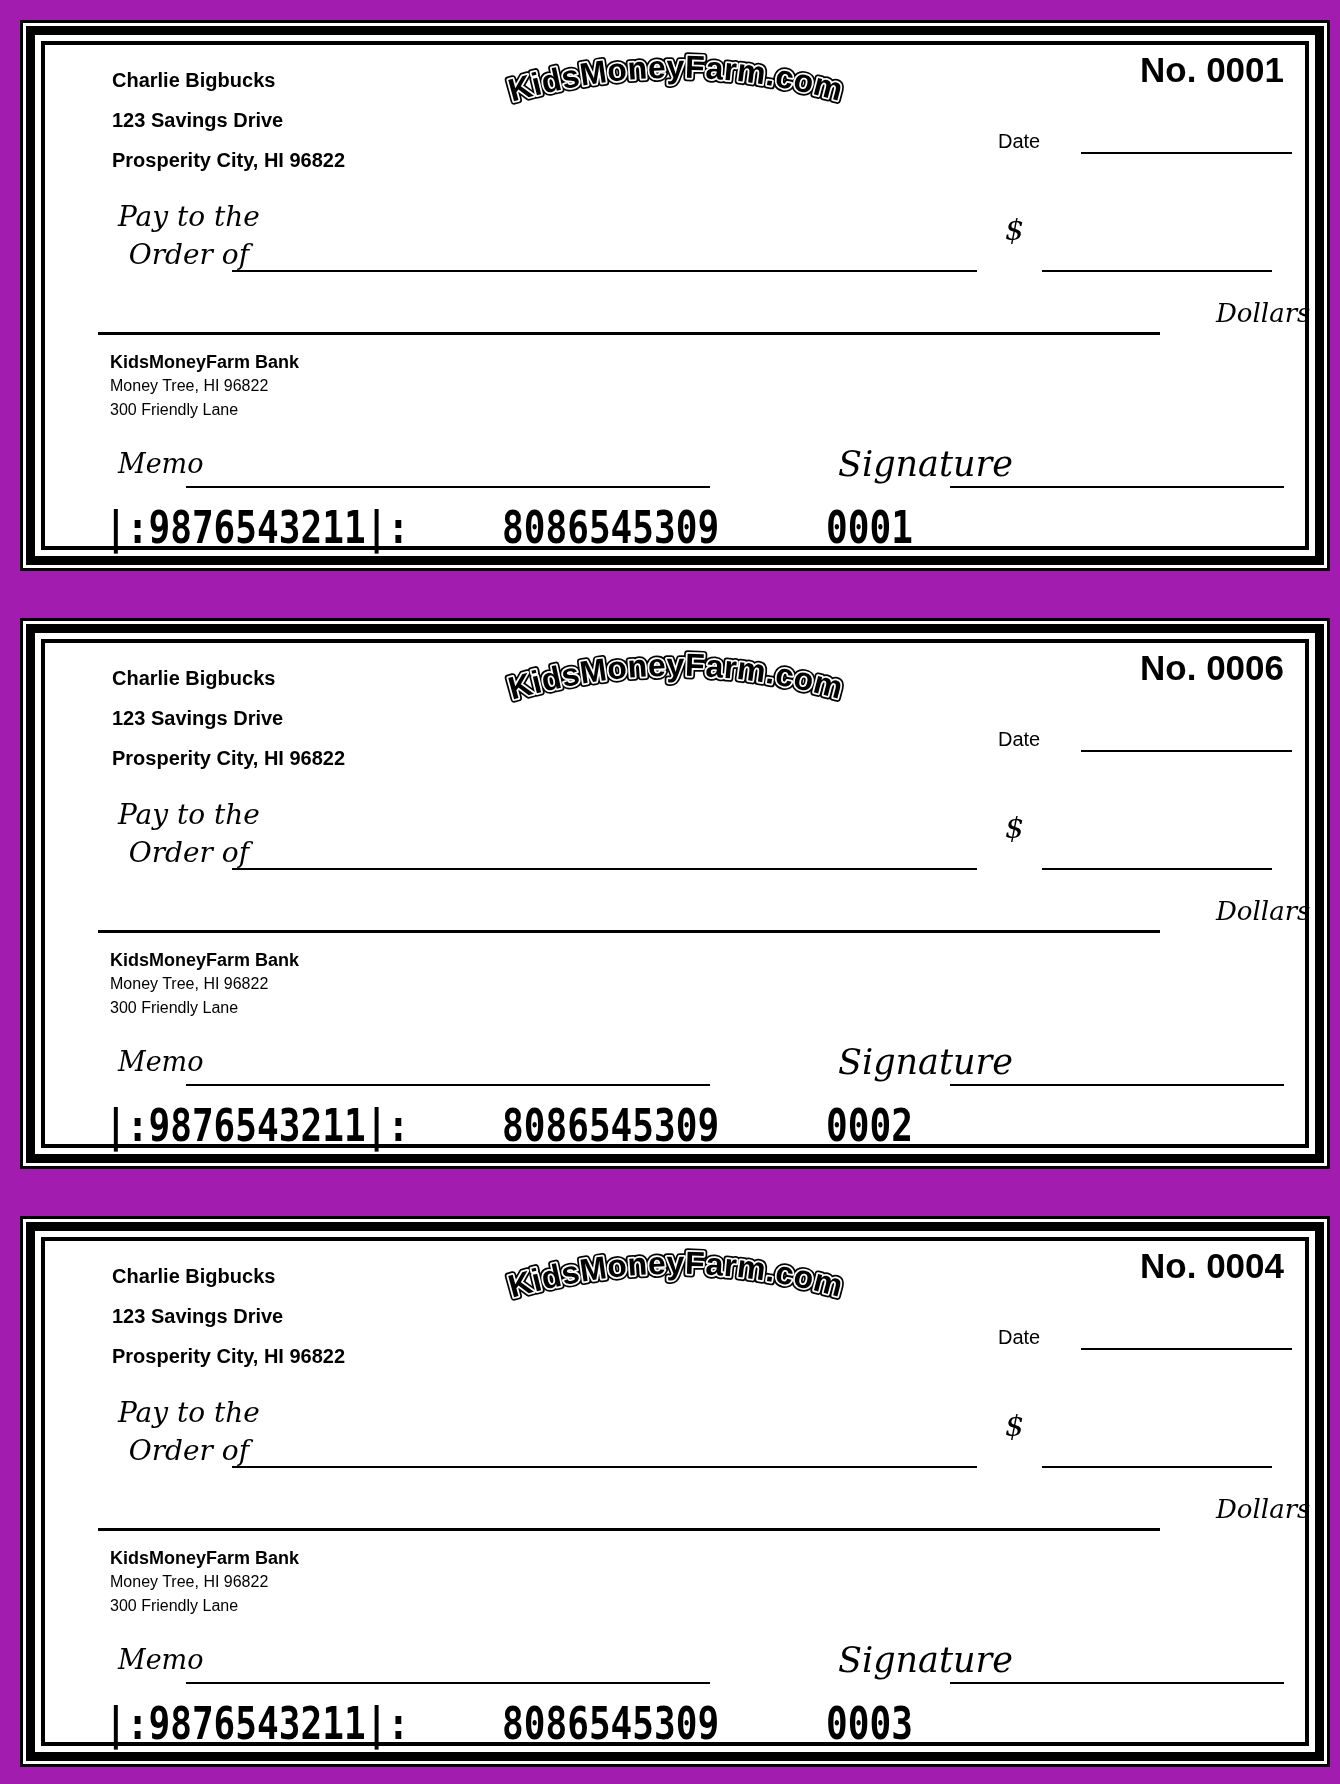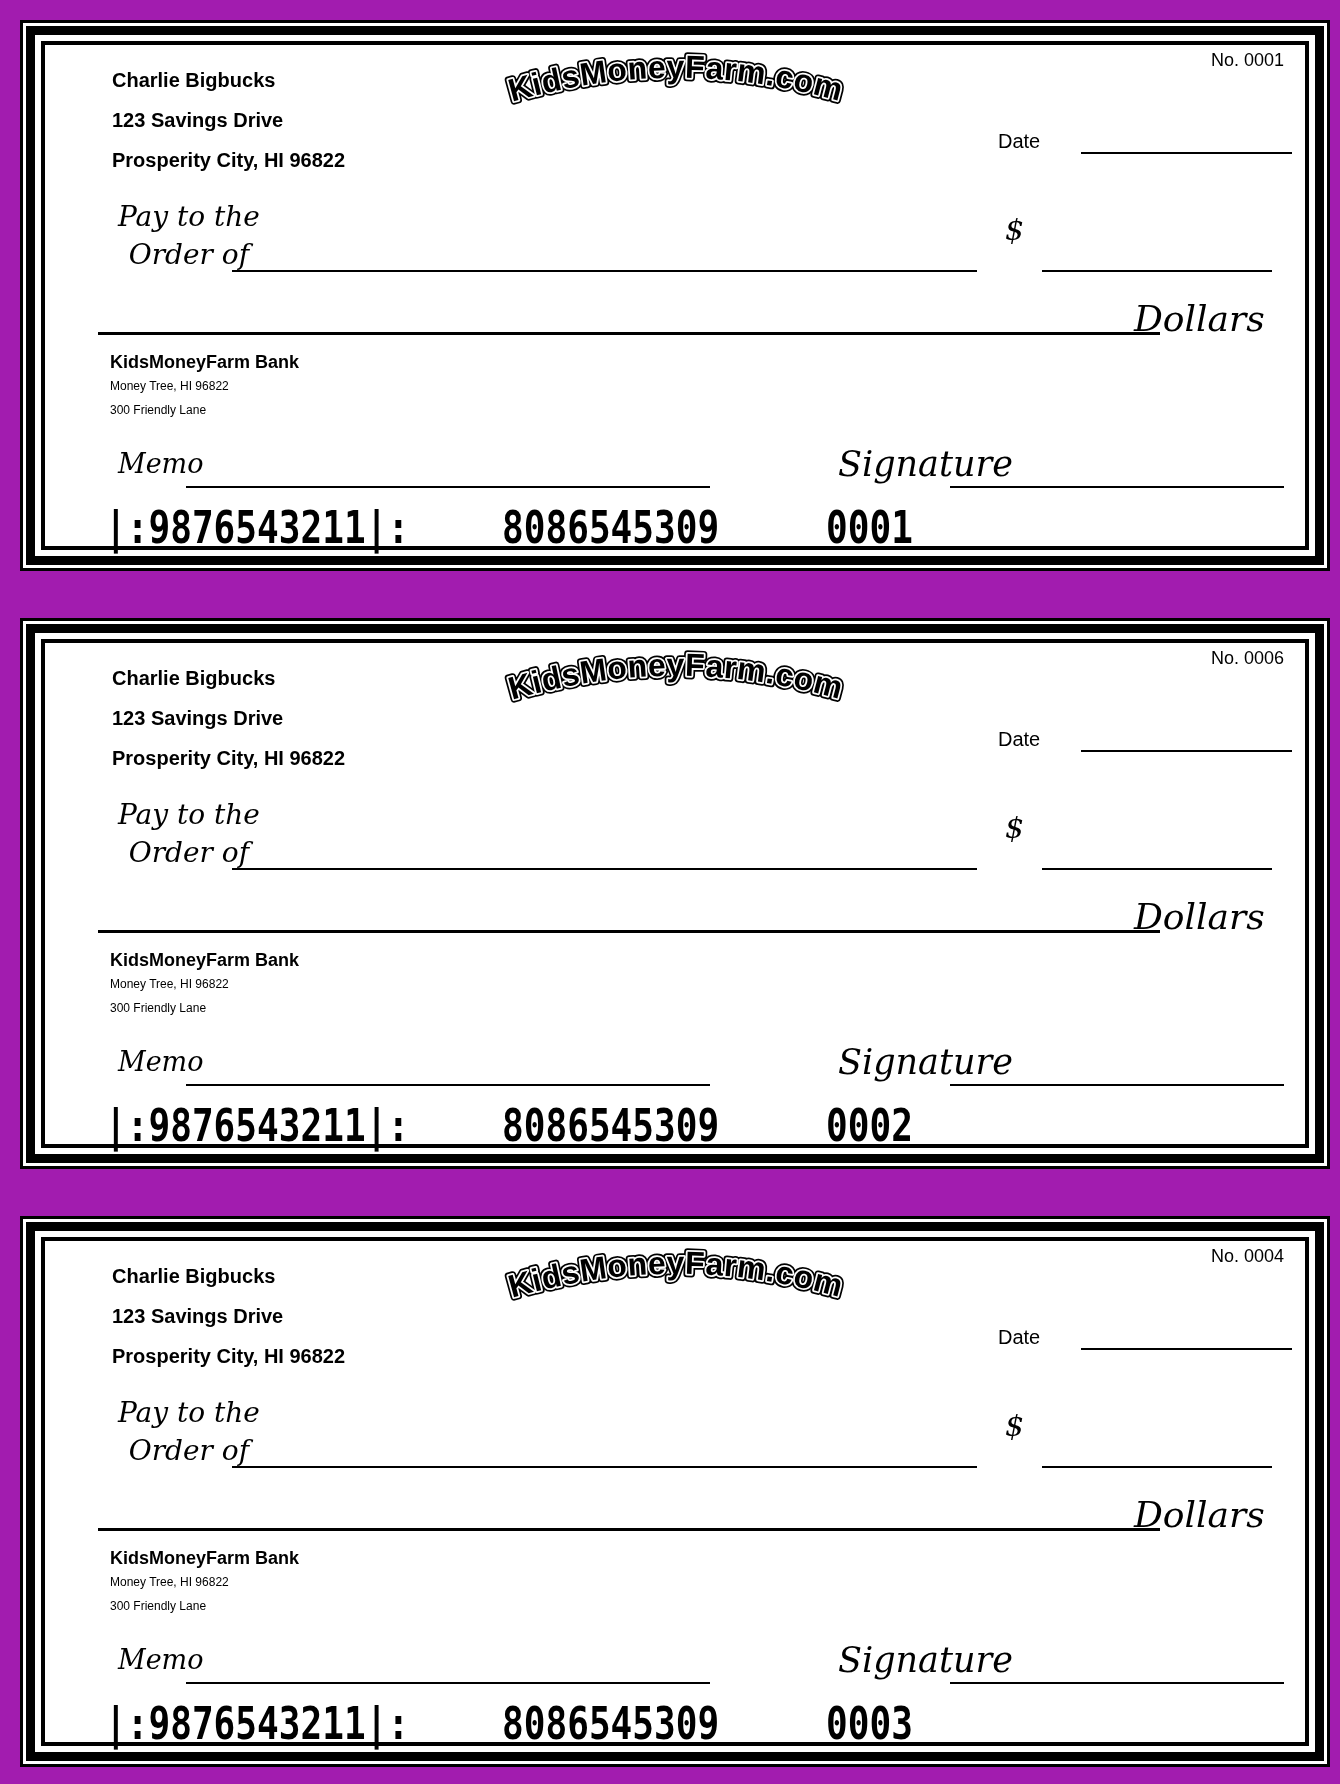--- a/index.html
+++ b/index.html
@@ -36,45 +36,45 @@
   .border-inner { position: absolute; inset: 21px; border: 4px solid #000; }
 
   
   .payer {
     position: absolute; left: 92px; top: 40px;
     font-size: 20px; font-weight: bold; line-height: 40px; white-space: nowrap;
   }
   .logo-wrap { position: absolute; left: 478px; top: 20px; width: 384px; height: 92px; }
   .check-no {
     position: absolute; top: 30px; right: 46px;
-    font-size: 18px; font-weight: normal; white-space: nowrap;
+    font-size: 35px; font-weight: bold; white-space: nowrap;
   }
   .date-row {
     position: absolute; left: 978px; top: 108px; width: 294px;
     display: flex; align-items: flex-end; gap: 41px;
   }
   .date-label { font-size: 20px; line-height: 26px; }
   .date-line { flex: 1 1 auto; border-bottom: 2px solid #000; height: 24px; }
 
   .script { font-family: "DejaVu Serif", serif; font-style: italic; }
 
   .payto {
     position: absolute; left: 98px; top: 178px;
     font-size: 28px; line-height: 38px; white-space: nowrap; text-align: center;
   }
   .payee-line  { position: absolute; left: 212px; top: 218px; width: 745px; height: 32px; border-bottom: 2px solid #000; }
   .dollar-sign { position: absolute; left: 985px; top: 192px; font-size: 30px; }
   .amount-line { position: absolute; left: 1022px; top: 218px; width: 230px; height: 32px; border-bottom: 2px solid #000; }
 
   .words-line    { position: absolute; left: 78px; top: 280px; width: 1062px; height: 32px; border-bottom: 3px solid #000; }
-  .dollars-label { position: absolute; left: 1114px; top: 278px; font-size: 36px; }
+  .dollars-label { position: absolute; left: 1196px; top: 278px; font-size: 26px; }
 
   .bank { position: absolute; left: 90px; top: 330px; line-height: 24px; white-space: nowrap; }
   .bank-name { font-size: 18px; font-weight: bold; text-align: center; }
-  .bank-addr { font-size: 12px; }
+  .bank-addr { font-size: 16px; }
 
   .memo-label  { position: absolute; left: 98px; top: 428px; font-size: 27px; }
   .memo-line   { position: absolute; left: 166px; top: 432px; width: 524px; height: 34px; border-bottom: 2px solid #000; }
   .sig-label   { position: absolute; left: 818px; top: 424px; font-size: 35px; }
   .sig-line    { position: absolute; left: 930px; top: 432px; width: 334px; height: 34px; border-bottom: 2px solid #000; }
 
   .micr {
     position: absolute; top: 488px; height: 40px;
     font-family: "DejaVu Sans Mono", monospace;
     font-weight: bold; font-size: 44px; line-height: 40px;

